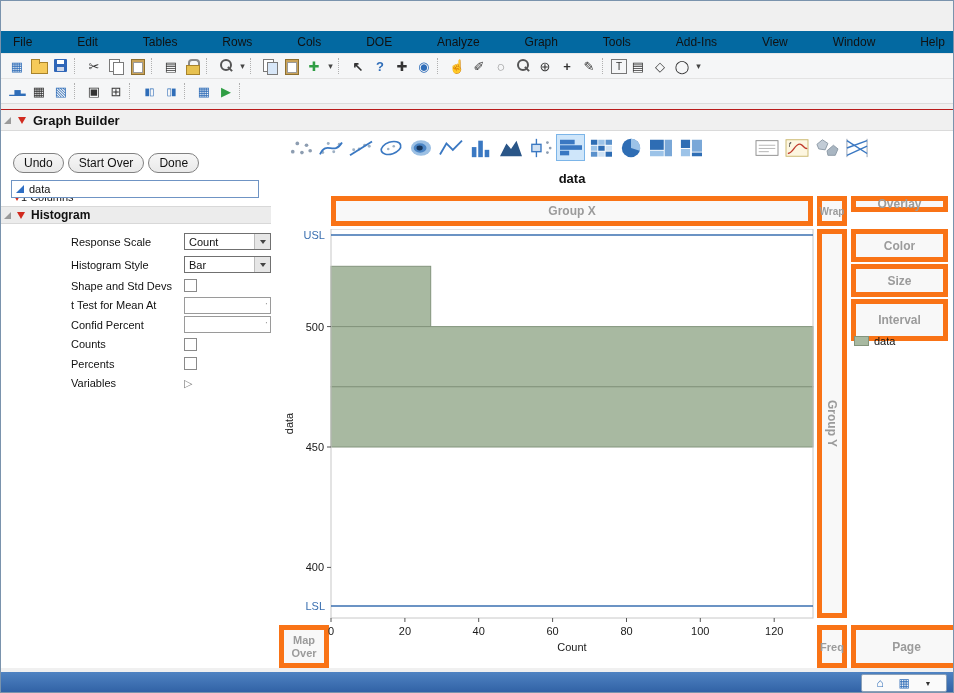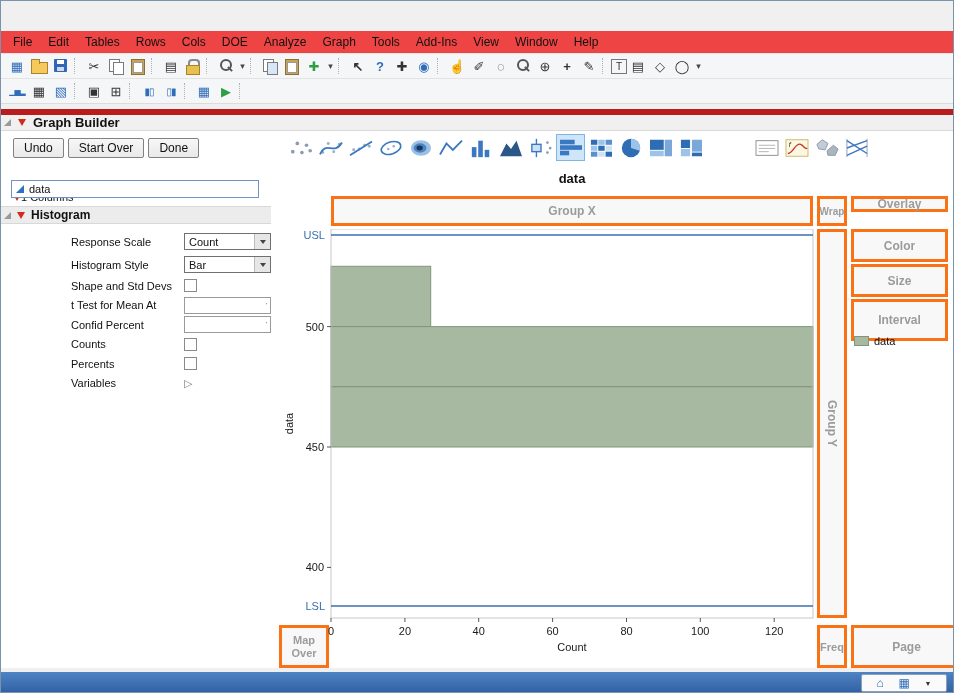--- a/index.html
+++ b/index.html
@@ -7,21 +7,21 @@
   .app{position:relative;width:954px;height:693px;background:#f0f0f0;border:1px solid #7a93ad;overflow:hidden;color:#111;font-size:12px;}
 
   
   .titlebar{position:absolute;top:0;left:0;right:0;height:30px;background:#fff;display:flex;align-items:center;}
   .app-icon{width:16px;height:16px;margin:0 7px 0 8px;flex:0 0 auto;}
   .title-text{font-size:12px;}
   .win-controls{margin-left:auto;display:flex;height:100%;}
   .win-btn{width:46px;height:100%;display:flex;align-items:center;justify-content:center;font-size:12px;color:#222;}
 
   
-  .menubar{position:absolute;top:30px;left:0;right:0;height:22px;background:#ef4444;display:flex;align-items:center;padding-left:4px;}
+  .menubar{position:absolute;top:30px;left:0;right:0;height:22px;background:#0369a1;display:flex;align-items:center;padding-left:4px;justify-content:space-between;}
   .mi{padding:2px 8px;font-size:12px;white-space:nowrap;}
 
   
   .toolbar{position:absolute;left:0;right:0;display:flex;align-items:center;padding-left:5px;background:#f5f6f7;}
   #toolbar1{top:52px;height:26px;border-top:1px solid #e6e6e6;border-bottom:1px solid #e3e3e3;}
   #toolbar2{top:78px;height:25px;border-bottom:1px solid #dcdcdc;}
   .tbi{width:22px;height:20px;display:flex;align-items:center;justify-content:center;font-size:13px;color:#333;position:relative;flex:0 0 auto;}
   .tbi.tsep{width:7px;height:16px;border-left:1px dotted #b0b0b0;margin:0 2px;}
   .c-blue{color:#2f6db8;} .c-green{color:#2f9e44;} .c-dark{color:#333;}
   .bold{font-weight:bold;} .sm{width:11px;font-size:9px;color:#444;}
@@ -35,32 +35,32 @@
   .tbi.i-copy::after{content:"";position:absolute;left:8px;top:6px;width:9px;height:11px;background:#fff;border:1px solid #7a7a7a;}
   .tbi.i-copy.c-blue::after{background:#d8e7f8;}
   .tbi.i-paste::before{content:"";position:absolute;left:4px;top:3px;width:12px;height:14px;background:#c9a35a;border:1px solid #8d6f2f;}
   .tbi.i-paste::after{content:"";position:absolute;left:6px;top:6px;width:8px;height:9px;background:#fff;border:1px solid #9a9a9a;}
   .tbi.i-lock::before{content:"";position:absolute;left:6px;top:3px;width:8px;height:7px;border:2px solid #8a8a8a;border-bottom:none;border-radius:4px 4px 0 0;}
   .tbi.i-lock::after{content:"";position:absolute;left:4px;top:9px;width:12px;height:8px;background:#e7c14f;border:1px solid #a8832b;}
   .tbi.i-search::before{content:"";position:absolute;left:5px;top:3px;width:8px;height:8px;border:2px solid #555;border-radius:50%;}
   .tbi.i-search::after{content:"";position:absolute;left:12px;top:12px;width:6px;height:2px;background:#555;transform:rotate(45deg);}
 
   
-  .gb-header{position:absolute;top:108px;left:0;right:0;height:22px;background:#f0f0f0;border-top:6px solid #b91c1c;border-bottom:1px solid #dadada;display:flex;align-items:center;gap:7px;padding-left:3px;}
+  .gb-header{position:absolute;top:108px;left:0;right:0;height:22px;background:#f0f0f0;border-top:1px solid #b91c1c;border-bottom:1px solid #dadada;display:flex;align-items:center;gap:7px;padding-left:3px;}
   .gb-title{font-weight:bold;font-size:13px;}
   .tri-open{width:0;height:0;border-bottom:7px solid #9a9a9a;border-left:7px solid transparent;}
   .tri-red{width:0;height:0;border-top:7px solid #d12a1e;border-left:4px solid transparent;border-right:4px solid transparent;}
   .tri-col{width:0;height:0;border-bottom:8px solid #2f6fc4;border-left:8px solid transparent;}
 
   
   .content{position:absolute;top:130px;left:0;width:954px;height:537px;background:#fff;}
 
   
   .btn-row{position:absolute;left:12px;top:7px;display:flex;gap:4px;}
-  .jbtn{background:linear-gradient(#f7f7f7,#e9e9e9);border:1px solid #818181;padding:2px 10px;font-size:12px;border-radius:2px;}
+  .jbtn{background:linear-gradient(#f7f7f7,#e9e9e9);border:1px solid #818181;padding:2px 10px;font-size:12px;border-radius:10px;margin-top:15px;}
   .columns-header{position:absolute;left:12px;top:34px;display:flex;align-items:center;font-size:11px;margin-top:26px;}
   .columns-box{position:absolute;left:10px;top:49px;width:248px;height:18px;border:1px solid #6f94c4;background:#fff;display:flex;align-items:center;gap:5px;padding-left:4px;font-size:11px;}
   .sec-head{position:absolute;left:0;top:75px;width:270px;height:18px;background:#ececec;border-top:1px solid #d8d8d8;border-bottom:1px solid #d8d8d8;display:flex;align-items:center;gap:6px;padding-left:3px;font-weight:bold;font-size:12px;}
   .ctl-rows{position:absolute;left:0;top:99px;width:270px;padding-left:48px;}
   .ctl-row{display:flex;align-items:center;height:19.5px;padding-left:22px;font-size:11px;}
   .ctl-row.tall{height:23px;}
   .ctl-row .lbl{width:113px;flex:0 0 auto;}
   .select{width:120px;height:17px;border:1px solid #707070;background:#fff;display:flex;align-items:center;padding-left:4px;font-size:11px;position:relative;}
   .select .caret{position:absolute;right:0;top:0;width:16px;height:100%;background:#e6e6e6;border-left:1px solid #bcbcbc;display:flex;align-items:center;justify-content:center;}
   .dn{width:0;height:0;border-top:4px solid #444;border-left:3.5px solid transparent;border-right:3.5px solid transparent;}
@@ -70,21 +70,21 @@
   .disc{color:#777;font-size:11px;}
 
   
   .palette{position:absolute;left:285px;top:3px;display:flex;align-items:center;gap:1px;}
   .pic{width:29px;height:27px;display:flex;align-items:center;justify-content:center;border:1px solid transparent;background:#fff;}
   .pic.sel{background:#cfe6fa;border:1px solid #7cb5e8;}
   .pic.gap{margin-left:46px;}
 
   
   .chart-title{position:absolute;left:330px;top:40px;width:482px;text-align:center;font-weight:bold;font-size:13px;}
-  .zone{position:absolute;background:#f8f8f8;border:3px solid #f97316;color:#9b9b9b;font-weight:bold;display:flex;align-items:center;justify-content:center;font-size:12px;text-align:center;}
+  .zone{position:absolute;background:#f8f8f8;border:5px solid #f97316;color:#9b9b9b;font-weight:bold;display:flex;align-items:center;justify-content:center;font-size:12px;text-align:center;}
   .z-groupx{left:330px;top:65px;width:482px;height:30px;}
   .z-wrap{left:816px;top:65px;width:30px;height:30px;font-size:10px;}
   .z-overlay{left:850px;top:65px;width:97px;height:16px;}
   .z-color{left:850px;top:98px;width:97px;height:33px;}
   .z-size{left:850px;top:133px;width:97px;height:33px;}
   .z-interval{left:850px;top:168px;width:97px;height:42px;}
   .z-groupy{left:816px;top:98px;width:30px;height:389px;writing-mode:vertical-rl;font-size:12px;}
   .z-mapshape{left:278px;top:494px;width:50px;height:43px;font-size:11px;line-height:1.15;padding:2px;}
   .z-freq{left:816px;top:494px;width:30px;height:43px;font-size:11px;}
   .z-page{left:850px;top:494px;width:111px;height:43px;}

